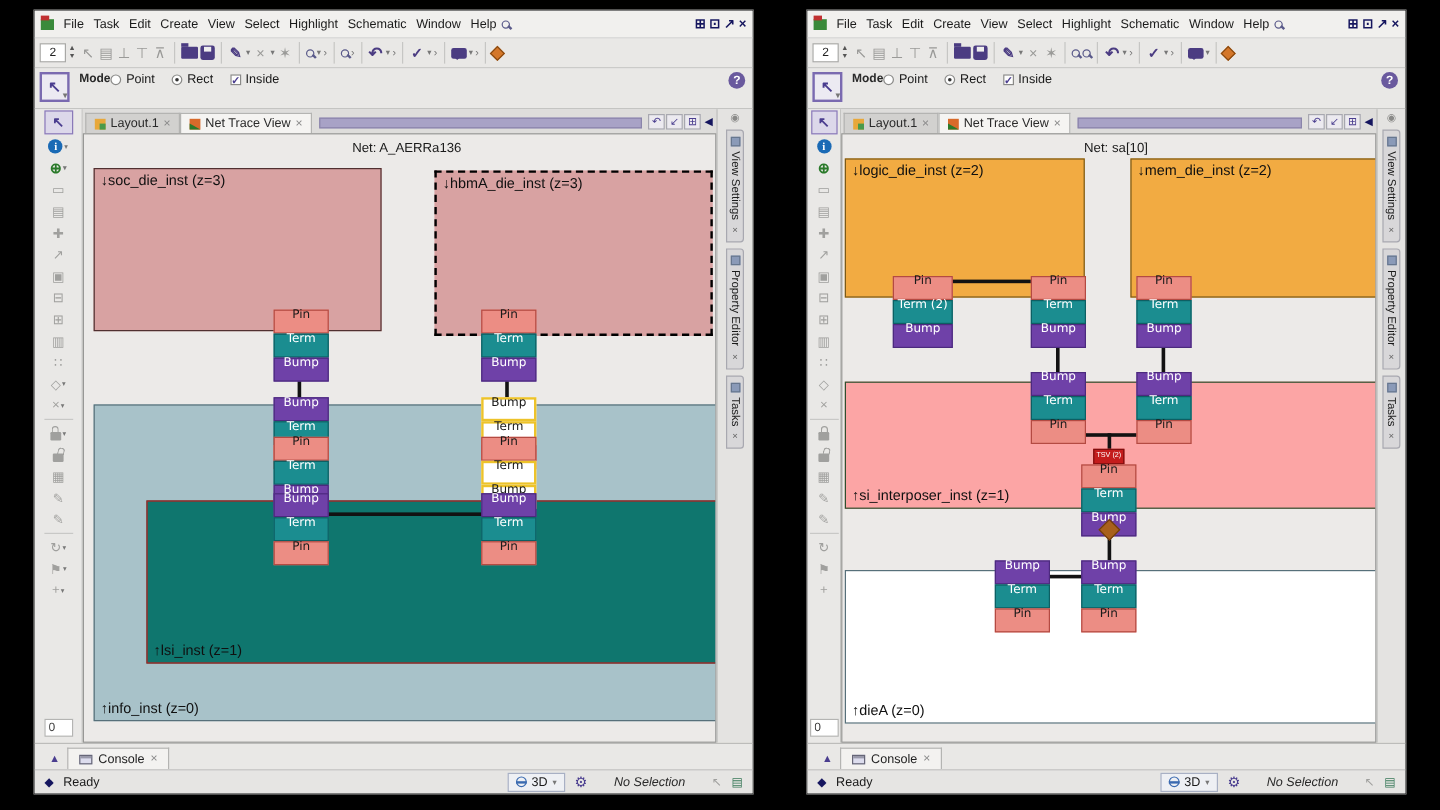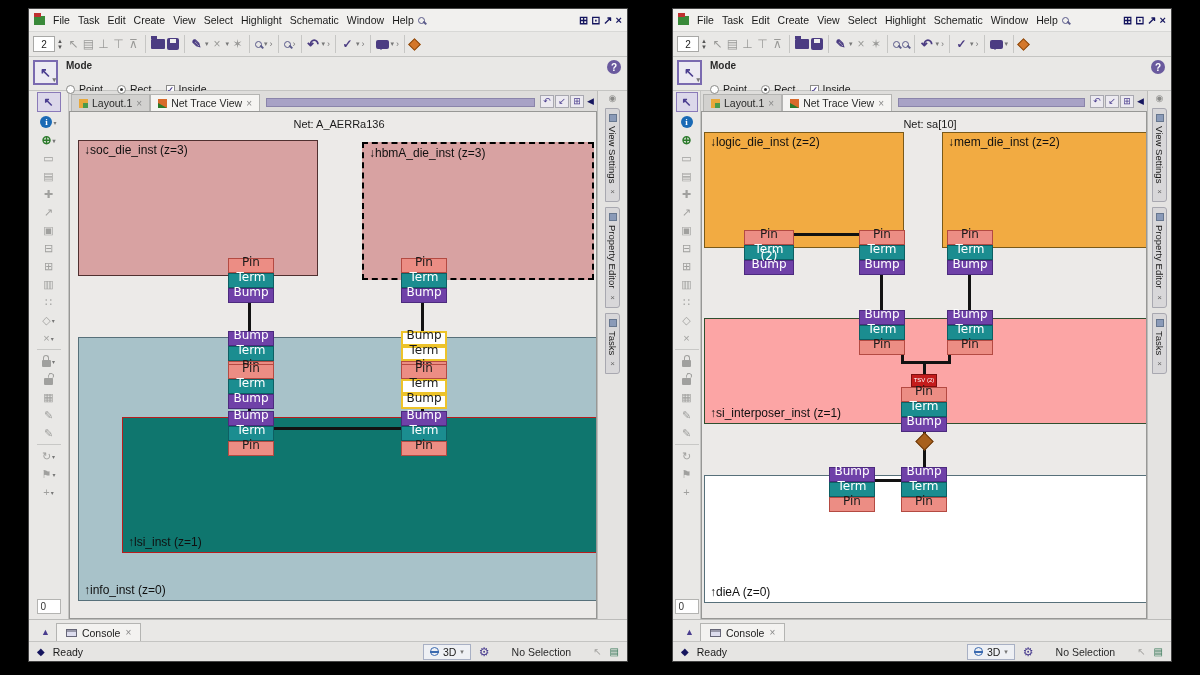--- a/index.html
+++ b/index.html
@@ -36,21 +36,21 @@
   .ic-save:before { content:''; position:absolute; top:1px; left:3px; width:6px; height:4px; background:#eee; }
   .ic-chat { width:13px; height:9px; background:#4b3c82; border-radius:2px; position:relative; display:inline-block; }
   .ic-chat:after { content:''; position:absolute; left:2px; bottom:-4px; border:3px solid transparent; border-top-color:#4b3c82; }
   .ic-eraser { width:9px; height:9px; background:#d4772a; border:1px solid #8a4a10; transform:rotate(45deg); display:inline-block; }
 
   
   .modebar { height:34px; display:flex; align-items:flex-start; padding:3px 6px 0 4px; gap:8px; background:#e9e8e6; border-bottom:1px solid #c4c4c2; flex:0 0 auto; }
   .tool-box { width:25px; height:25px; border:2px solid #7a6ab0; background:#eceaf2; color:#4a3d8f; font-size:13px; font-weight:bold;
               display:flex; align-items:center; justify-content:center; position:relative; flex:0 0 auto; }
   .tool-box .dd { position:absolute; right:0; bottom:-1px; }
-  .mode-col { display:flex; flex-direction:column; gap:12px; }
+  .mode-col { display:flex; flex-direction:row; gap:0; }
   .mode-title { font-size:10px; font-weight:bold; color:#2a2a2a; }
   .mode-opts { font-size:10.5px; color:#1a1a1a; display:flex; align-items:center; gap:4px; }
   .radio { width:9px; height:9px; border:1px solid #8a8a88; border-radius:50%; background:#fdfdfd; display:inline-block; position:relative; }
   .radio.sel:after { content:''; position:absolute; left:2px; top:2px; width:3px; height:3px; border-radius:50%; background:#333; }
   .cbox { width:9px; height:9px; border:1px solid #8a8a88; background:#fdfdfd; display:inline-block; color:#4a3d8f; font-size:9px; line-height:8px; text-align:center; font-weight:bold; }
   .opt-gap { width:6px; }
   .help-circle { margin-left:auto; width:14px; height:14px; border-radius:50%; background:#6a5a9e; color:#fff; font-size:10px; font-weight:bold;
                  display:flex; align-items:center; justify-content:center; flex:0 0 auto; }
 
   
@@ -84,21 +84,21 @@
   .tab-fill { flex:1; height:9px; background:#a8a2c6; border:1px solid #8a84aa; margin:0 5px 4px 6px; }
   .strip-ic { width:14px; height:13px; border:1px solid #a8a8b0; background:#eceaf0; color:#4a3d8f; font-size:9px; line-height:11px; text-align:center; margin:0 1px 3px 0; }
   .strip-collapse { color:#15155e; font-size:9px; margin:0 1px 5px 2px; }
 
   .canvas { flex:1; position:relative; background:#eceae8; border:1px solid #979795; overflow:hidden; }
   .net-title { position:absolute; top:6px; left:12px; right:0; text-align:center; font-size:11px; color:#1a1a1a; z-index:6; }
   .die { position:absolute; }
   .die-label { position:absolute; font-size:12px; color:#101010; white-space:nowrap; }
   .lbl-top { top:2px; left:5px; } .lbl-bot { bottom:3px; left:5px; }
   .stack { position:absolute; width:46px; z-index:5; }
-  .srow { width:100%; height:15px; line-height:7px; font-size:12px; text-align:center; border:1px solid; font-family:"DejaVu Sans",sans-serif; }
+  .srow { width:100%; height:20px; line-height:7px; font-size:10px; text-align:center; border:1px solid; font-family:"DejaVu Sans",sans-serif; }
   .srow.pin  { background:#ec8d84; border-color:#b44a42; color:#1a1a1a; }
   .srow.term { background:#1b8d90; border-color:#0d5f63; color:#fff; }
   .srow.bump { background:#6f41a8; border-color:#4c2a7e; color:#fff; }
   .srow.hl   { background:#fff; border:2px solid #edc32a; color:#1a1a1a; line-height:5px; }
   .wire { position:absolute; background:#121212; z-index:3; }
   .tsv { position:absolute; width:26px; height:13px; background:#c41c1c; border:1px solid #7e0e0e; color:#fff; font-size:6px; line-height:11px;
          text-align:center; z-index:5; overflow:hidden; white-space:nowrap; }
   .diamond { position:absolute; width:13px; height:13px; background:#a8601c; border:1px solid #6e3c0e; transform:rotate(45deg); z-index:5; }
 
   .rightpanel { background:#e4e3e1; border-left:1px solid #bcbcba; display:flex; flex-direction:column; align-items:center; padding-top:2px; gap:5px; flex:0 0 auto; }
@@ -114,21 +114,21 @@
   .console-up { color:#4a3d8f; font-size:9px; margin-bottom:4px; }
   .console-tab { display:flex; align-items:center; gap:5px; padding:0 9px; height:18px; background:#f3f2f0; border:1px solid #b4b4b2; border-bottom:none; font-size:10.5px; color:#222; }
   .ic-console { width:11px; height:8px; border:1px solid #667; background:#dde; position:relative; display:inline-block; }
   .ic-console:before { content:''; position:absolute; top:0; left:0; right:0; height:2px; background:#99a; }
   .statusbar { height:20px; display:flex; align-items:center; background:#e6e5e3; border-top:1px solid #c4c4c2; padding:0 8px; font-size:10.5px; color:#1a1a1a; gap:8px; flex:0 0 auto; }
   .ready-ic { color:#15155e; font-size:10px; }
   .combo { display:flex; align-items:center; gap:4px; border:1px solid #a8b0c4; background:#eef0f4; padding:1px 6px; font-size:10.5px; margin-left:auto; }
   .ic-globe { width:9px; height:9px; border-radius:50%; border:1.5px solid #3a6ab0; position:relative; display:inline-block; }
   .ic-globe:after { content:''; position:absolute; top:3px; left:-1px; right:-1px; height:1.5px; background:#3a6ab0; }
   .gear { color:#4a3d8f; font-size:12px; }
-  .no-sel { color:#2a2a2a; margin:10px 14px; }
+  .no-sel { font-style:italic; color:#2a2a2a; margin:10px 14px; }
   .st-ic { color:#a0a09e; font-size:10px; }
   .st-ic.colored { color:#3a7a5a; }
 </style>
 </head>
 <body>
 
 <div class="win win-l">
   <div class="menubar">
     <span class="ic-app"></span>
     <span class="menu-item">File</span>

